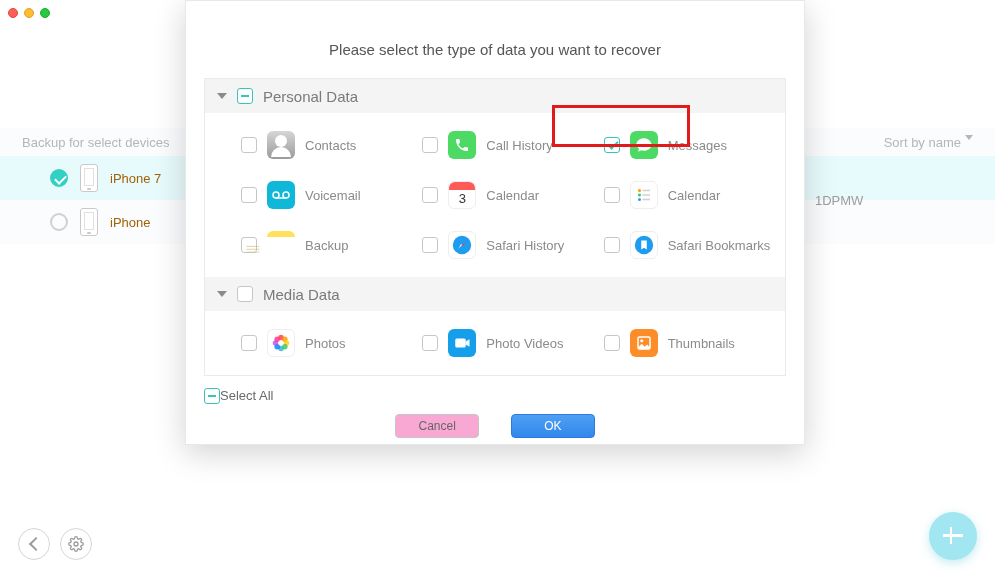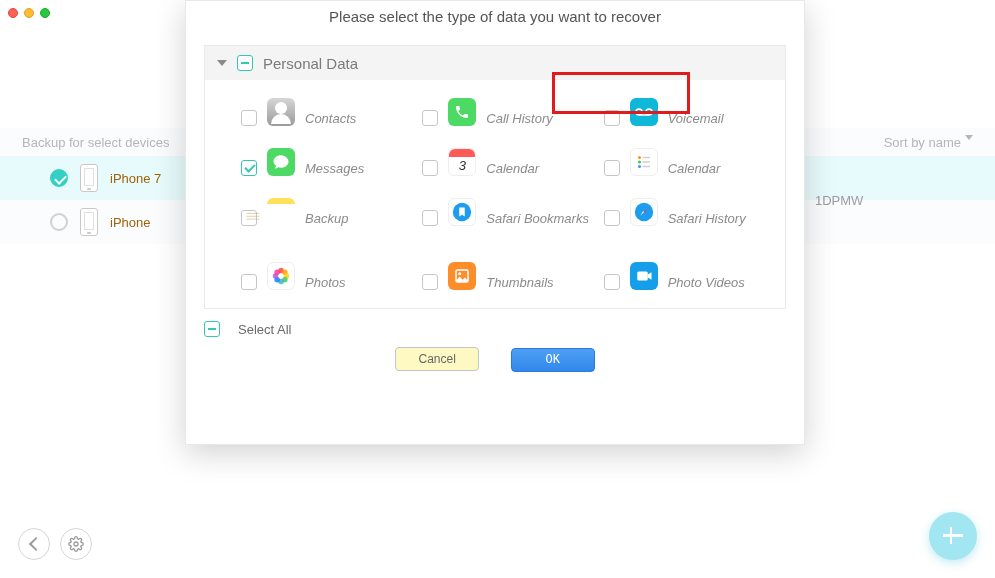--- a/index.html
+++ b/index.html
@@ -77,21 +77,21 @@
   .arrow-right-white::after { content:""; position:absolute; width:20px; height:2.5px; background:#fff; top:5.5px; left:-7px;}
 
   
   .dialog {
     position:absolute; left: 185px; top: 0; width: 620px; height: 445px;
     background:#fff; box-shadow: 0 8px 30px rgba(0,0,0,0.18);
     border: 1px solid #e8e8e8;
     z-index: 10;
     display:flex; flex-direction:column;
   }
-  .dialog-title { text-align:center; color:#555; font-size:15px; padding: 7px 0 20px; }
+  .dialog-title { text-align:center; color:#555; font-size:15px; padding: 40px 0 20px; }
   .category-box {
     margin: 0 18px; border:1px solid #eaeaea;
     flex: 0 0 auto;
   }
   .cat-header {
     background:#f4f4f4; height:34px; display:flex; align-items:center; padding-left:12px; gap:10px;
   }
   .caret-down { width:0; height:0; border-left:5px solid transparent; border-right:5px solid transparent; border-top:6px solid #8a8a8a; }
   .box-chk {
     width:16px; height:16px; border:1.5px solid #34c7b5; border-radius:3px; position:relative; background:#fff; cursor:pointer;
@@ -103,49 +103,48 @@
     border: solid #34c7b5; border-width: 0 2px 2px 0; transform: rotate(45deg);
     top:1px; left:5px;
   }
   .cat-title { color:#7a7a7a; font-size:15px; }
   .items-grid {
     display:grid; grid-template-columns: repeat(3, 1fr);
     row-gap: 22px; column-gap: 0;
     padding: 18px 0 18px 36px;
   }
   .item {
-    display:flex; align-items:flex-end; gap:10px;
+    display:flex; align-items:center; gap:10px;
     position:relative;
-    font-style:italic;
   }
   .item .box-chk { flex:0 0 auto; }
   .item-icon {
     width:28px; height:28px; border-radius:6px;
     display:flex; align-items:center; justify-content:center;
     flex:0 0 auto; color:#fff; font-size:14px;
   }
   .item-label { color:#8b8b8b; font-size:13px; }
   .highlight {
     position:absolute;
     border: 3px solid #e11b1b;
     pointer-events:none;
   }
 
   .footer-row {
-    display:flex; align-items:center; gap:18px; padding: 12px 18px 0;
+    display:flex; gap:0; padding: 12px 18px 0;
   }
   .footer-label { color:#6a6a6a; font-size:13px; }
   .buttons { text-align:center; padding: 10px 0 16px; }
   .btn {
     display:inline-block; width:84px; height:24px; line-height:22px;
     border-radius:4px; font-size:12px; cursor:pointer; text-align:center;
     margin: 0 14px;
   }
-  .btn-cancel { border:1px solid #c5c5c5; color:#666; background:#fef9c3; }
-  .btn-ok { border:1px solid #2b7ae0; background:linear-gradient(#4fa0f3, #3187eb); color:#fff;font-family:Liberation Mono, monospace; }
+  .btn-cancel { border:1px solid #c5c5c5; color:#666; background:#f9a8d4; }
+  .btn-ok { border:1px solid #2b7ae0; background:linear-gradient(#4fa0f3, #3187eb); color:#fff; }
 
   
   .ic-contacts { background: linear-gradient(#d6d6d6,#9a9a9a); position:relative;}
   .ic-contacts::before{content:"";position:absolute;width:12px;height:12px;border-radius:50%;background:#fff;top:4px;left:8px;}
   .ic-contacts::after{content:"";position:absolute;width:20px;height:10px;border-radius:10px 10px 0 0;background:#fff;bottom:2px;left:4px;}
   .ic-call { background:#4cd964;}
   .ic-messages { background:#4cd964; }
   .ic-voicemail { background:#0fb8d8; }
   .ic-calendar { background:#fff; border:1px solid #eee; position:relative;}
   .ic-calendar::before{content:"";position:absolute;top:0;left:0;right:0;height:8px;background:#ff5a57;color:#fff;font-size:7px;border-radius:6px 6px 0 0;}
@@ -233,39 +232,39 @@
       <div class="item">
         <span class="box-chk empty"></span>
         <span class="item-icon ic-call">
           <svg width="16" height="16" viewBox="0 0 24 24" fill="#fff">
               <path d="M6.6 10.8a15 15 0 0 0 6.6 6.6l2.2-2.2a1 1 0 0 1 1-.24 11.4 11.4 0 0 0 3.6.58 1 1 0 0 1 1 1V20a1 1 0 0 1-1 1A17 17 0 0 1 3 4a1 1 0 0 1 1-1h3.5a1 1 0 0 1 1 1 11.4 11.4 0 0 0 .58 3.6 1 1 0 0 1-.24 1z"></path>
             </svg>
         </span>
         <span class="item-label">Call History</span>
       </div>
       <div class="item">
+        <span class="box-chk checked"></span>
+        <span class="item-icon ic-messages">
+          <svg width="18" height="18" viewBox="0 0 24 24" fill="#fff">
+              <path d="M12 3C6.5 3 2 6.6 2 11c0 2.4 1.3 4.5 3.4 6L4 21l4.6-2c1.1.3 2.2.5 3.4.5 5.5 0 10-3.6 10-8S17.5 3 12 3z"></path>
+            </svg>
+        </span>
+        <span class="item-label">Messages</span>
+      </div>
+
+      <div class="item">
         <span class="box-chk empty"></span>
         <span class="item-icon ic-voicemail">
           <svg width="18" height="10" viewBox="0 0 36 20" fill="none" stroke="#fff" stroke-width="3">
               <circle cx="8" cy="10" r="6"></circle>
               <circle cx="28" cy="10" r="6"></circle>
               <line x1="8" y1="16" x2="28" y2="16"></line>
             </svg>
         </span>
         <span class="item-label">Voicemail</span>
-      </div>
-
-      <div class="item">
-        <span class="box-chk checked"></span>
-        <span class="item-icon ic-messages">
-          <svg width="18" height="18" viewBox="0 0 24 24" fill="#fff">
-              <path d="M12 3C6.5 3 2 6.6 2 11c0 2.4 1.3 4.5 3.4 6L4 21l4.6-2c1.1.3 2.2.5 3.4.5 5.5 0 10-3.6 10-8S17.5 3 12 3z"></path>
-            </svg>
-        </span>
-        <span class="item-label">Messages</span>
       </div>
       <div class="item">
         <span class="box-chk empty"></span>
         <span class="item-icon ic-calendar">
           <span style="position:absolute;bottom:2px;left:0;right:0;text-align:center;color:#333;font-size:13px;font-weight:300;">3</span>
         </span>
         <span class="item-label">Calendar</span>
       </div>
       <div class="item">
         <span class="box-chk empty"></span>
@@ -288,44 +287,49 @@
           <svg width="18" height="10" viewBox="0 0 24 14" style="position:absolute;bottom:4px;left:5px;">
               <line x1="0" y1="2" x2="18" y2="2" stroke="#d0c08a" stroke-width="1"></line>
               <line x1="0" y1="6" x2="18" y2="6" stroke="#d0c08a" stroke-width="1"></line>
               <line x1="0" y1="10" x2="18" y2="10" stroke="#d0c08a" stroke-width="1"></line>
             </svg>
         </span>
         <span class="item-label">Backup</span>
       </div>
       <div class="item">
         <span class="box-chk empty"></span>
-        <span class="item-icon ic-bookmarks">
-          <svg width="22" height="22" viewBox="0 0 24 24">
-              <circle cx="12" cy="12" r="10" fill="#1e9cf0"></circle>
-              <path d="M9 7h6v10l-3-2-3 2z" fill="#fff"></path>
-            </svg>
-        </span>
-        <span class="item-label">Safari Bookmarks</span>
-      </div>
-      <div class="item">
-        <span class="box-chk empty"></span>
         <span class="item-icon ic-safari">
           <svg width="22" height="22" viewBox="0 0 24 24">
               <circle cx="12" cy="12" r="10" fill="#1e9cf0"></circle>
               <polygon points="12,12 16,8 12,12 8,16" fill="#fff"></polygon>
               <polygon points="16,8 12,12 13,13" fill="#ff3b30"></polygon>
               <polygon points="8,16 12,12 11,11" fill="#fff"></polygon>
             </svg>
         </span>
         <span class="item-label">Safari History</span>
       </div>
+      <div class="item">
+        <span class="box-chk empty"></span>
+        <span class="item-icon ic-bookmarks">
+          <svg width="22" height="22" viewBox="0 0 24 24">
+              <circle cx="12" cy="12" r="10" fill="#1e9cf0"></circle>
+              <path d="M9 7h6v10l-3-2-3 2z" fill="#fff"></path>
+            </svg>
+        </span>
+        <span class="item-label">Safari Bookmarks</span>
+      </div>
 
       <div class="highlight" style="top:-8px; left:347px; width:138px; height:42px;"></div>
     </div>
 
+    <div class="cat-header">
+      <span class="caret-down"></span>
+      <span class="box-chk empty"></span>
+      <span class="cat-title">Media Data</span>
+    </div>
     <div class="items-grid">
       <div class="item">
         <span class="box-chk empty"></span>
         <span class="item-icon ic-photos">
           <svg width="22" height="22" viewBox="0 0 24 24">
               <g transform="translate(12,12)">
                 <circle r="3" cx="0" cy="-6" fill="#ff3b30" opacity=".8"></circle>
                 <circle r="3" cx="4.2" cy="-4.2" fill="#ff9500" opacity=".8"></circle>
                 <circle r="3" cx="6" cy="0" fill="#ffcc00" opacity=".8"></circle>
                 <circle r="3" cx="4.2" cy="4.2" fill="#34c759" opacity=".8"></circle>
@@ -333,39 +337,39 @@
                 <circle r="3" cx="-4.2" cy="4.2" fill="#007aff" opacity=".8"></circle>
                 <circle r="3" cx="-6" cy="0" fill="#af52de" opacity=".8"></circle>
                 <circle r="3" cx="-4.2" cy="-4.2" fill="#ff2d92" opacity=".8"></circle>
               </g>
             </svg>
         </span>
         <span class="item-label">Photos</span>
       </div>
       <div class="item">
         <span class="box-chk empty"></span>
+        <span class="item-icon ic-photovideos">
+          <svg width="18" height="18" viewBox="0 0 24 24" fill="#fff">
+              <rect x="3" y="6" width="14" height="12" rx="2"></rect>
+              <polygon points="17,10 22,7 22,17 17,14"></polygon>
+            </svg>
+        </span>
+        <span class="item-label">Photo Videos</span>
+      </div>
+      <div class="item">
+        <span class="box-chk empty"></span>
         <span class="item-icon ic-thumbnails">
           <svg width="18" height="18" viewBox="0 0 24 24" fill="#fff">
               <rect x="4" y="4" width="16" height="16" rx="2" fill="none" stroke="#fff" stroke-width="2"></rect>
               <circle cx="9" cy="9" r="2"></circle>
               <path d="M4 18l5-5 4 4 3-3 4 4v2H4z"></path>
             </svg>
         </span>
         <span class="item-label">Thumbnails</span>
       </div>
-      <div class="item">
-        <span class="box-chk empty"></span>
-        <span class="item-icon ic-photovideos">
-          <svg width="18" height="18" viewBox="0 0 24 24" fill="#fff">
-              <rect x="3" y="6" width="14" height="12" rx="2"></rect>
-              <polygon points="17,10 22,7 22,17 17,14"></polygon>
-            </svg>
-        </span>
-        <span class="item-label">Photo Videos</span>
-      </div>
     </div>
   </div>
 
   <div class="footer-row">
     <span class="box-chk indet"></span>
     <span class="footer-label">Select All</span>
   </div>
 
   <div class="buttons">
     <span class="btn btn-cancel">Cancel</span>

